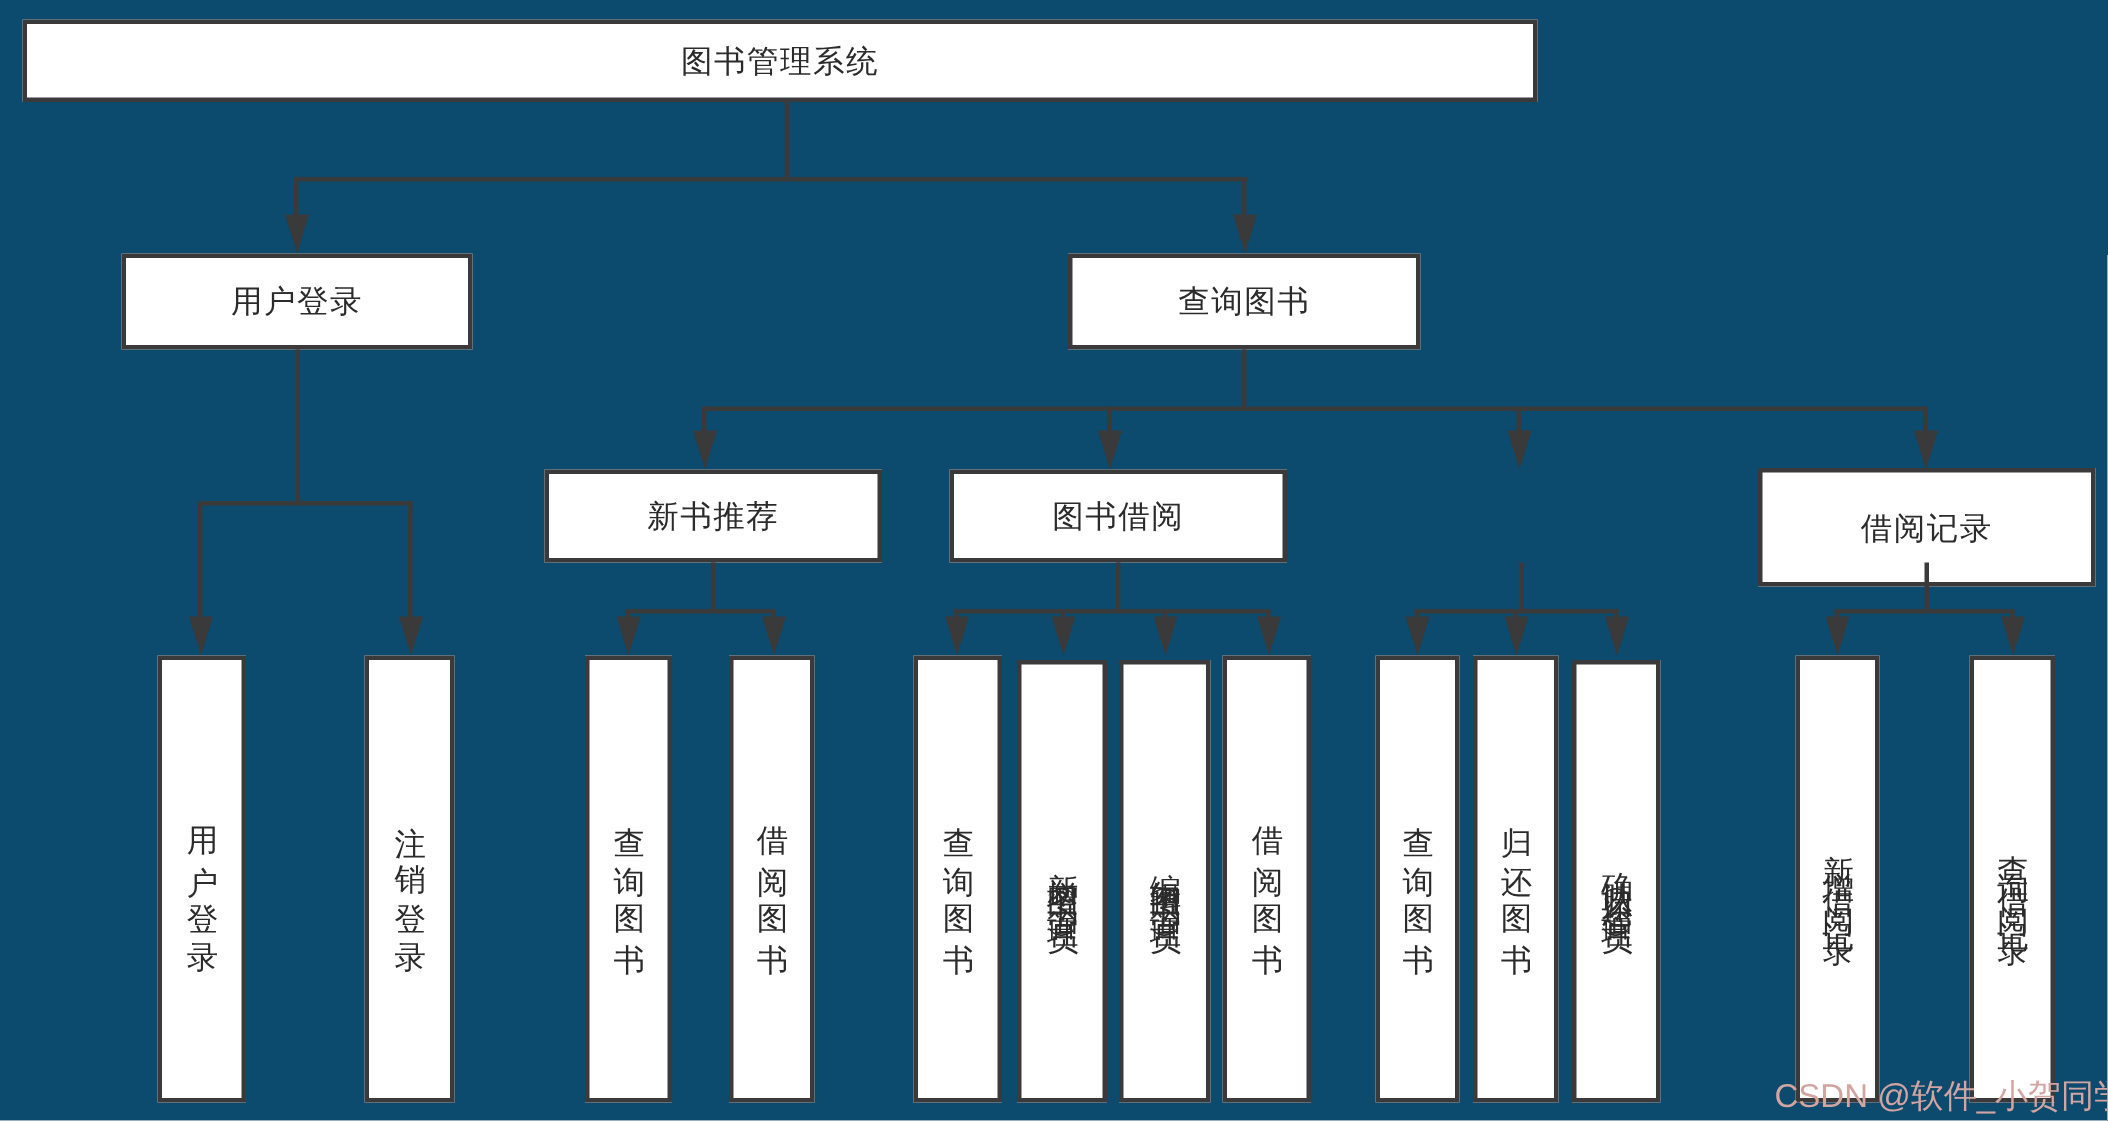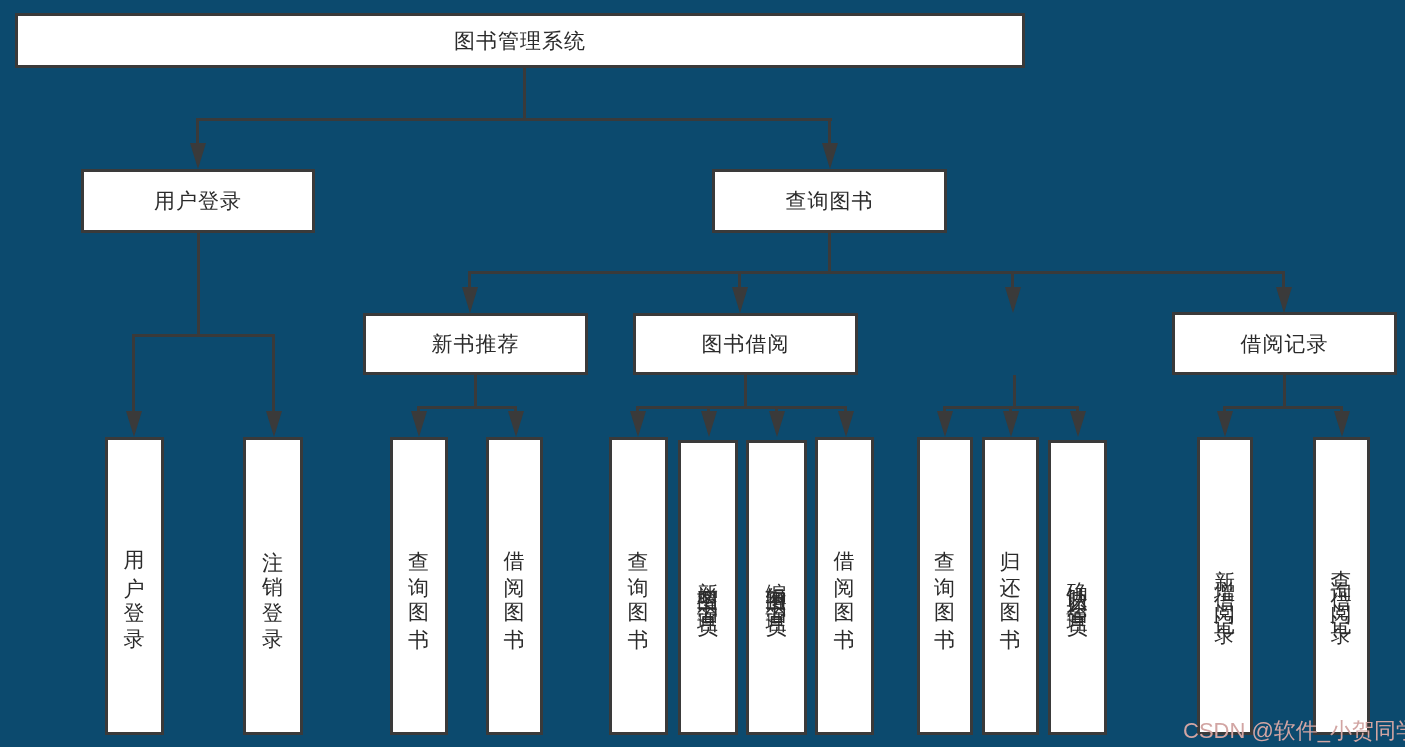--- a/index.html
+++ b/index.html
@@ -77,21 +77,21 @@
   <div class="arrow" style="left:1005px;top:287px;"></div>
   <div class="vline" style="left:1282px;top:271px;height:18px;"></div>
   <div class="arrow" style="left:1276px;top:287px;"></div>
 
   <div class="node" style="left:363px;top:313px;width:225px;height:62px;">
     <span>新书推荐</span>
   </div>
   <div class="node" style="left:633px;top:313px;width:225px;height:62px;">
     <span>图书借阅</span>
   </div>
-  <div class="node" style="left:1172px;top:312px;width:225px;height:63px;">
+  <div class="node" style="left:1172px;top:312px;width:225px;height:79px;">
     <span>借阅记录</span>
   </div>
 
   <div class="vline" style="left:474px;top:375px;height:33px;"></div>
   <div class="hline" style="left:417px;top:406px;width:100px;"></div>
   <div class="vline" style="left:417px;top:406px;height:8px;"></div>
   <div class="arrow" style="left:411px;top:411px;"></div>
   <div class="vline" style="left:514px;top:406px;height:8px;"></div>
   <div class="arrow" style="left:508px;top:411px;"></div>
 

